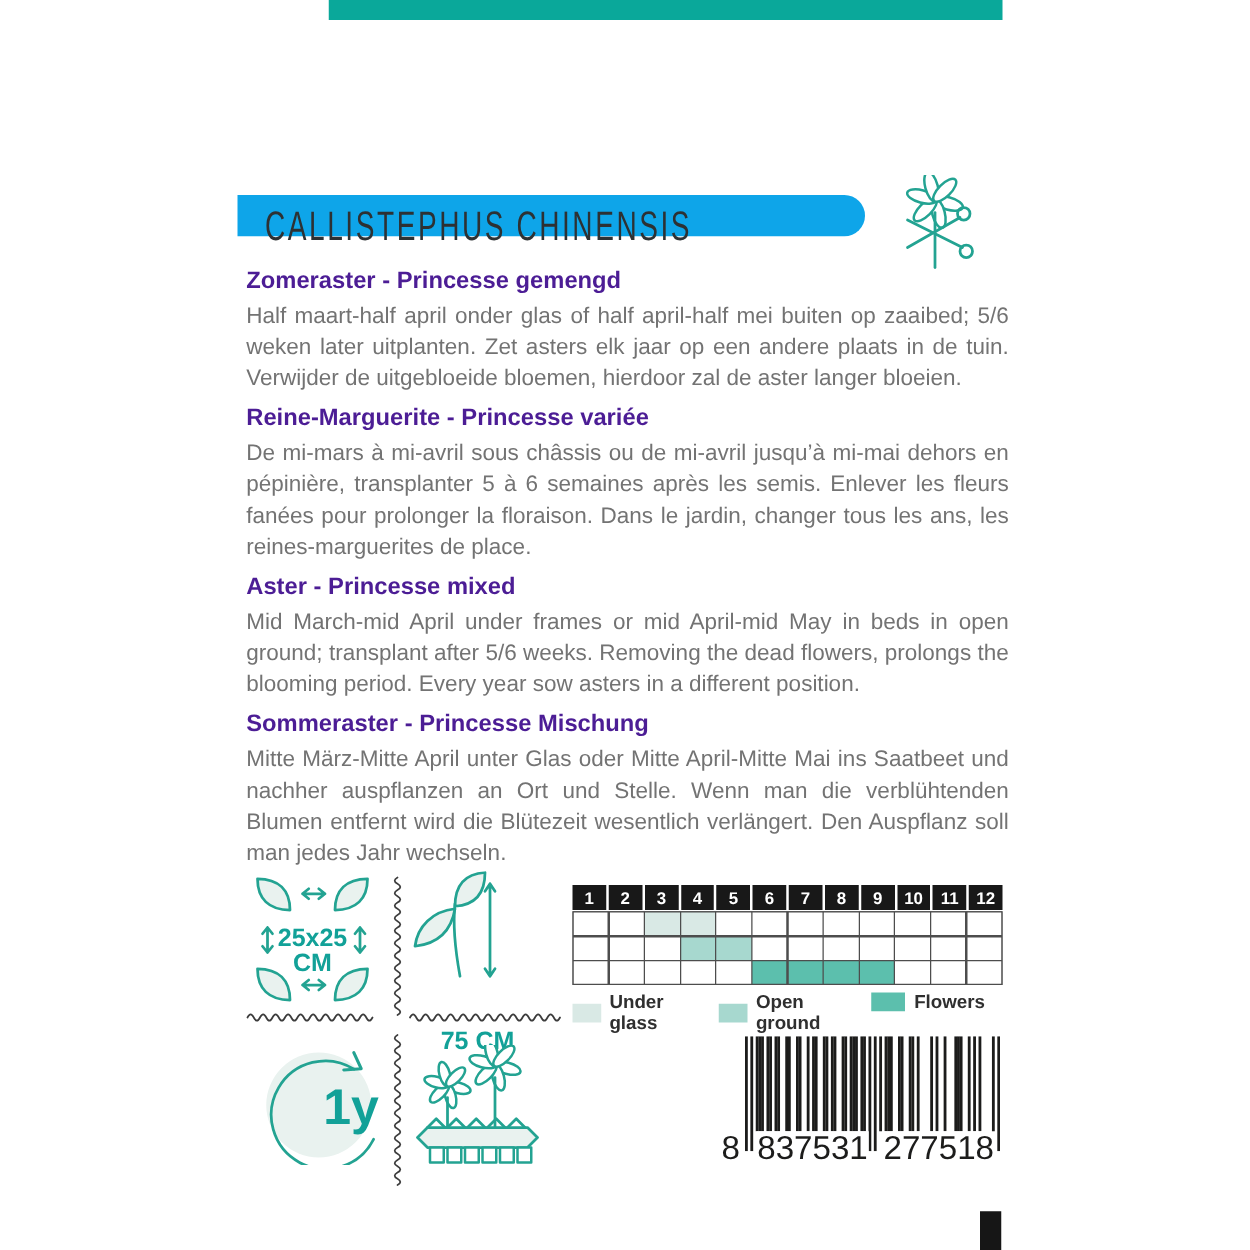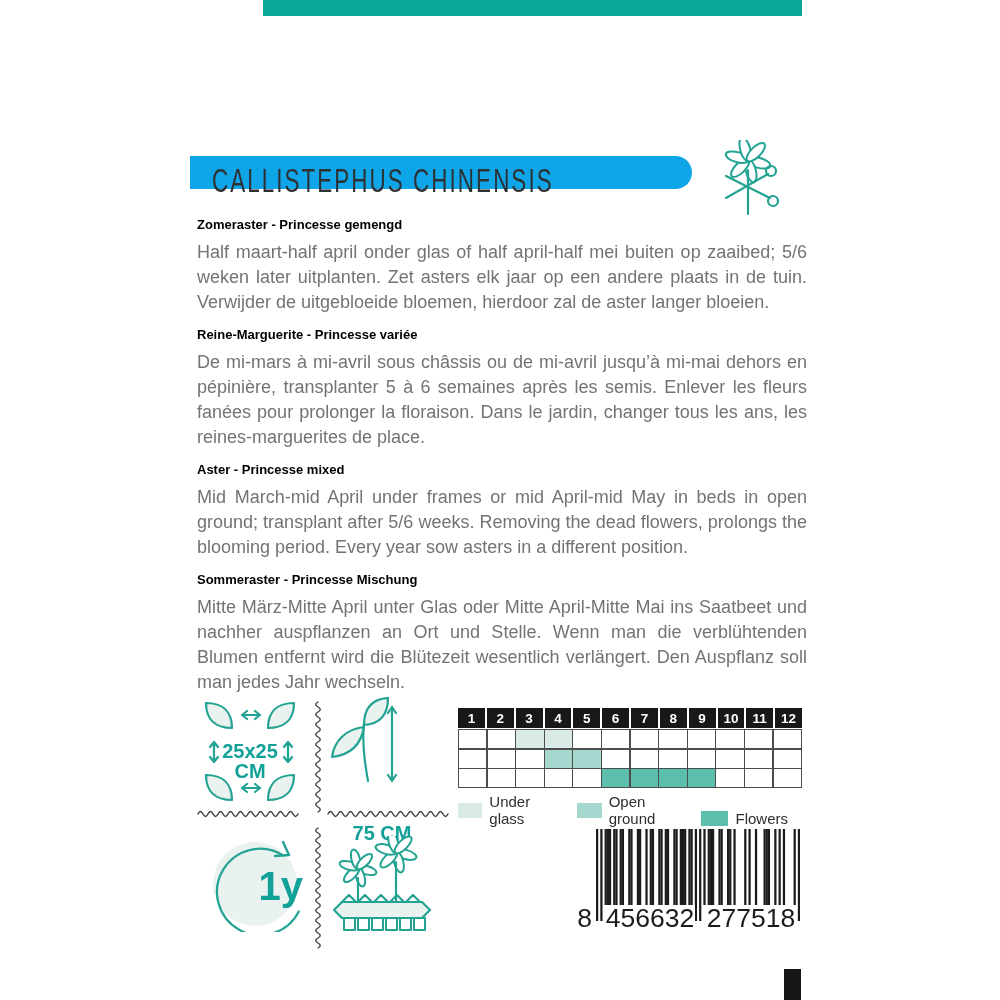--- a/index.html
+++ b/index.html
@@ -11,21 +11,21 @@
 
   
   .title-strip{position:absolute;left:190px;top:156px;width:502px;height:33px;
                background:#0ea5e9;border-radius:0 18px 18px 0;}
   .title{position:absolute;left:22px;top:6px;font-size:33px;font-weight:500;letter-spacing:3px;
          color:#2d3133;transform:scaleX(.68);transform-origin:0 0;white-space:nowrap;}
 
   
   .sections{position:absolute;left:197px;top:213px;width:610px;}
   .sections section{margin:0 0 8px 0;}
-  .sections h2{margin:0 0 3px 0;font-size:13px;line-height:24px;color:#000000;font-weight:bold;}
+  .sections h2{margin:0 0 3px 0;font-size:19px;line-height:24px;color:#4c1d95;font-weight:bold;}
   .sections p{margin:0;font-size:18px;line-height:25px;color:#737373;text-align:justify;}
 
   
   .icon{position:absolute;}
   .tl{stroke:#23a392;fill:none;stroke-width:2.2;stroke-linecap:round;stroke-linejoin:round;}
   .tlf{stroke:#23a392;fill:#e9f2ef;stroke-width:2.2;stroke-linejoin:round;}
   .tlw{stroke:#23a392;fill:#ffffff;stroke-width:2;stroke-linejoin:round;}
   .mintfill{fill:#e9f2ef;stroke:none;}
   .lab{position:absolute;color:#12a198;font-weight:bold;text-align:center;}
   .lab-25{left:200px;top:740px;width:100px;font-size:20px;}
@@ -38,21 +38,21 @@
   .wavestroke{stroke:#3c3c3c;stroke-width:1.4;fill:none;stroke-linecap:round;}
 
   
   .cal{position:absolute;left:458px;top:708px;width:344px;}
   .cal-header{display:grid;grid-template-columns:repeat(12,1fr);gap:2px;height:20px;}
   .cal-header div{background:#181818;color:#fff;font-size:13.5px;font-weight:bold;
                   display:flex;align-items:center;justify-content:center;}
   .cal-body{display:grid;grid-template-columns:repeat(12,1fr);grid-auto-rows:18.3px;
             gap:1.3px;background:#4d4d4d;border:1.3px solid #4d4d4d;margin-top:1px;}
   .cal-body div{background:#fff;}
-  .cal-legend{margin-top:5px;display:flex;align-items:flex-end;font-size:15px;color:#2f2f2f;}
+  .cal-legend{margin-top:5px;display:flex;align-items:flex-start;font-size:15px;color:#2f2f2f;font-weight:bold;}
   .cal-legend .swatch{display:inline-block;width:27px;height:15px;margin-right:7px;}
   .cal-legend .legend-item{display:flex;align-items:center;margin-right:14px;}
   .cal-legend .legend-item:nth-child(2){margin-left:2px;}
 
   
   .dist{position:absolute;left:467px;top:831px;}
   .dist-name{font-size:17.5px;font-weight:bold;color:#2c2c2c;line-height:20px;margin-bottom:2px;}
   .dist div{font-size:15.5px;line-height:18.4px;color:#3a3a3a;}
   .dist .dist-name{font-size:17.5px;}
 
@@ -301,18 +301,18 @@
         <rect x="167.49" y="0" width="2.25" height="76" fill="#1c1c1b"></rect>
         <rect x="169.64" y="0" width="2.25" height="76" fill="#1c1c1b"></rect>
         <rect x="171.79" y="0" width="2.25" height="76" fill="#1c1c1b"></rect>
         <rect x="178.23" y="0" width="2.25" height="76" fill="#1c1c1b"></rect>
         <rect x="182.53" y="0" width="2.25" height="76" fill="#1c1c1b"></rect>
         <rect x="186.82" y="0" width="2.25" height="76" fill="#1c1c1b"></rect>
         <rect x="197.56" y="0" width="2.25" height="92" fill="#1c1c1b"></rect>
         <rect x="201.85" y="0" width="2.25" height="92" fill="#1c1c1b"></rect>
       </svg>
     <span class="bc-digit bc-prefix">8</span>
-    <span class="bc-digit bc-left">456632</span>
+    <span class="bc-digit bc-left">837531</span>
     <span class="bc-digit bc-right">277518</span>
   </div>
 
   <div class="print-mark"></div>
 </div>
 
 </body></html>

